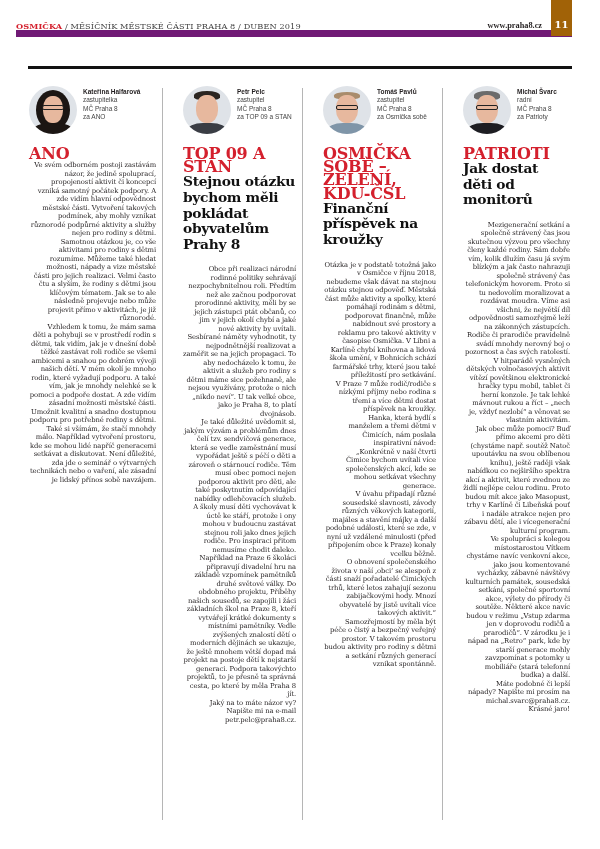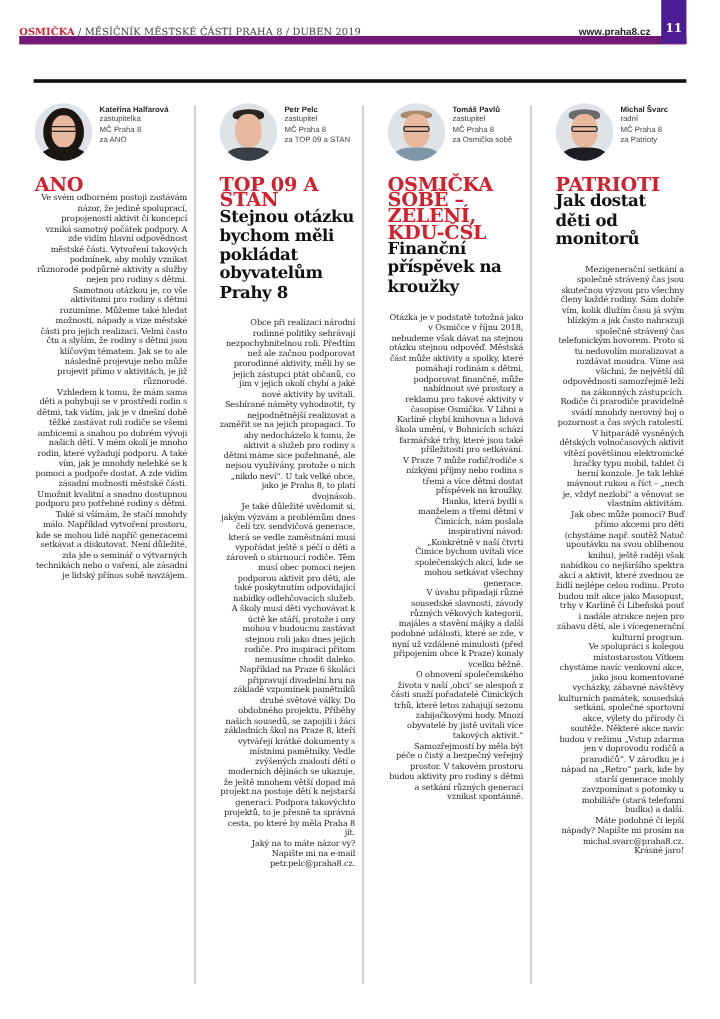--- a/index.html
+++ b/index.html
@@ -2,22 +2,22 @@
 <html><head>
 <meta charset="utf-8">
 <style>
   * { box-sizing: border-box; margin: 0; padding: 0; }
   html, body { width: 600px; height: 849px; background: #ffffff; overflow: hidden; }
   body { position: relative; font-family: "DejaVu Serif", serif; color: #231f20; }
 
   .topbar { position: absolute; left: 16px; right: 28px; top: 0; height: 37px; border-bottom: 7px solid #701a75; }
   .masthead { position: absolute; left: 0; top: 21px; font-family: "DejaVu Serif", serif; font-size: 8.2px; letter-spacing: 0.1px; color: #444; white-space: nowrap; }
   .masthead .brand { color: #d4202d; font-weight: bold; }
-  .site-url { position: absolute; right: 30px; top: 21px; font-family: Liberation Sans, sans-serif; font-weight: bold; font-size: 8.3px; color: #231f20; }
-  .page-num { position: absolute; right: 0; top: 0; width: 21px; height: 36px; background: #4c1d95; color: #fff; font-family: "DejaVu Serif", serif; font-weight: bold; font-size: 10px; text-align: center; padding-top: 19px; }
+  .site-url { position: absolute; right: 30px; top: 21px; font-family: Liberation Serif, serif; font-weight: bold; font-size: 8.3px; color: #231f20; }
+  .page-num { position: absolute; right: 0; top: 0; width: 21px; height: 36px; background: #a16207; color: #fff; font-family: "DejaVu Serif", serif; font-weight: bold; font-size: 10px; text-align: center; padding-top: 19px; }
 
   .thick-rule { position: absolute; left: 28px; right: 28px; top: 66px; height: 3px; background: #111; }
 
   .columns { position: absolute; left: 24px; right: 24px; top: 88px; height: 732px; display: flex; }
   .col { position: relative; height: 100%; padding: 0 6px 0 5px; }
   .col + .col { border-left: 1px solid #b5b5b5; padding-left: 20px; }
   .col1 { width: 138px; }
   .col2 { width: 140px; }
   .col3 { width: 140px; }
   .col4 { width: 134px; }

